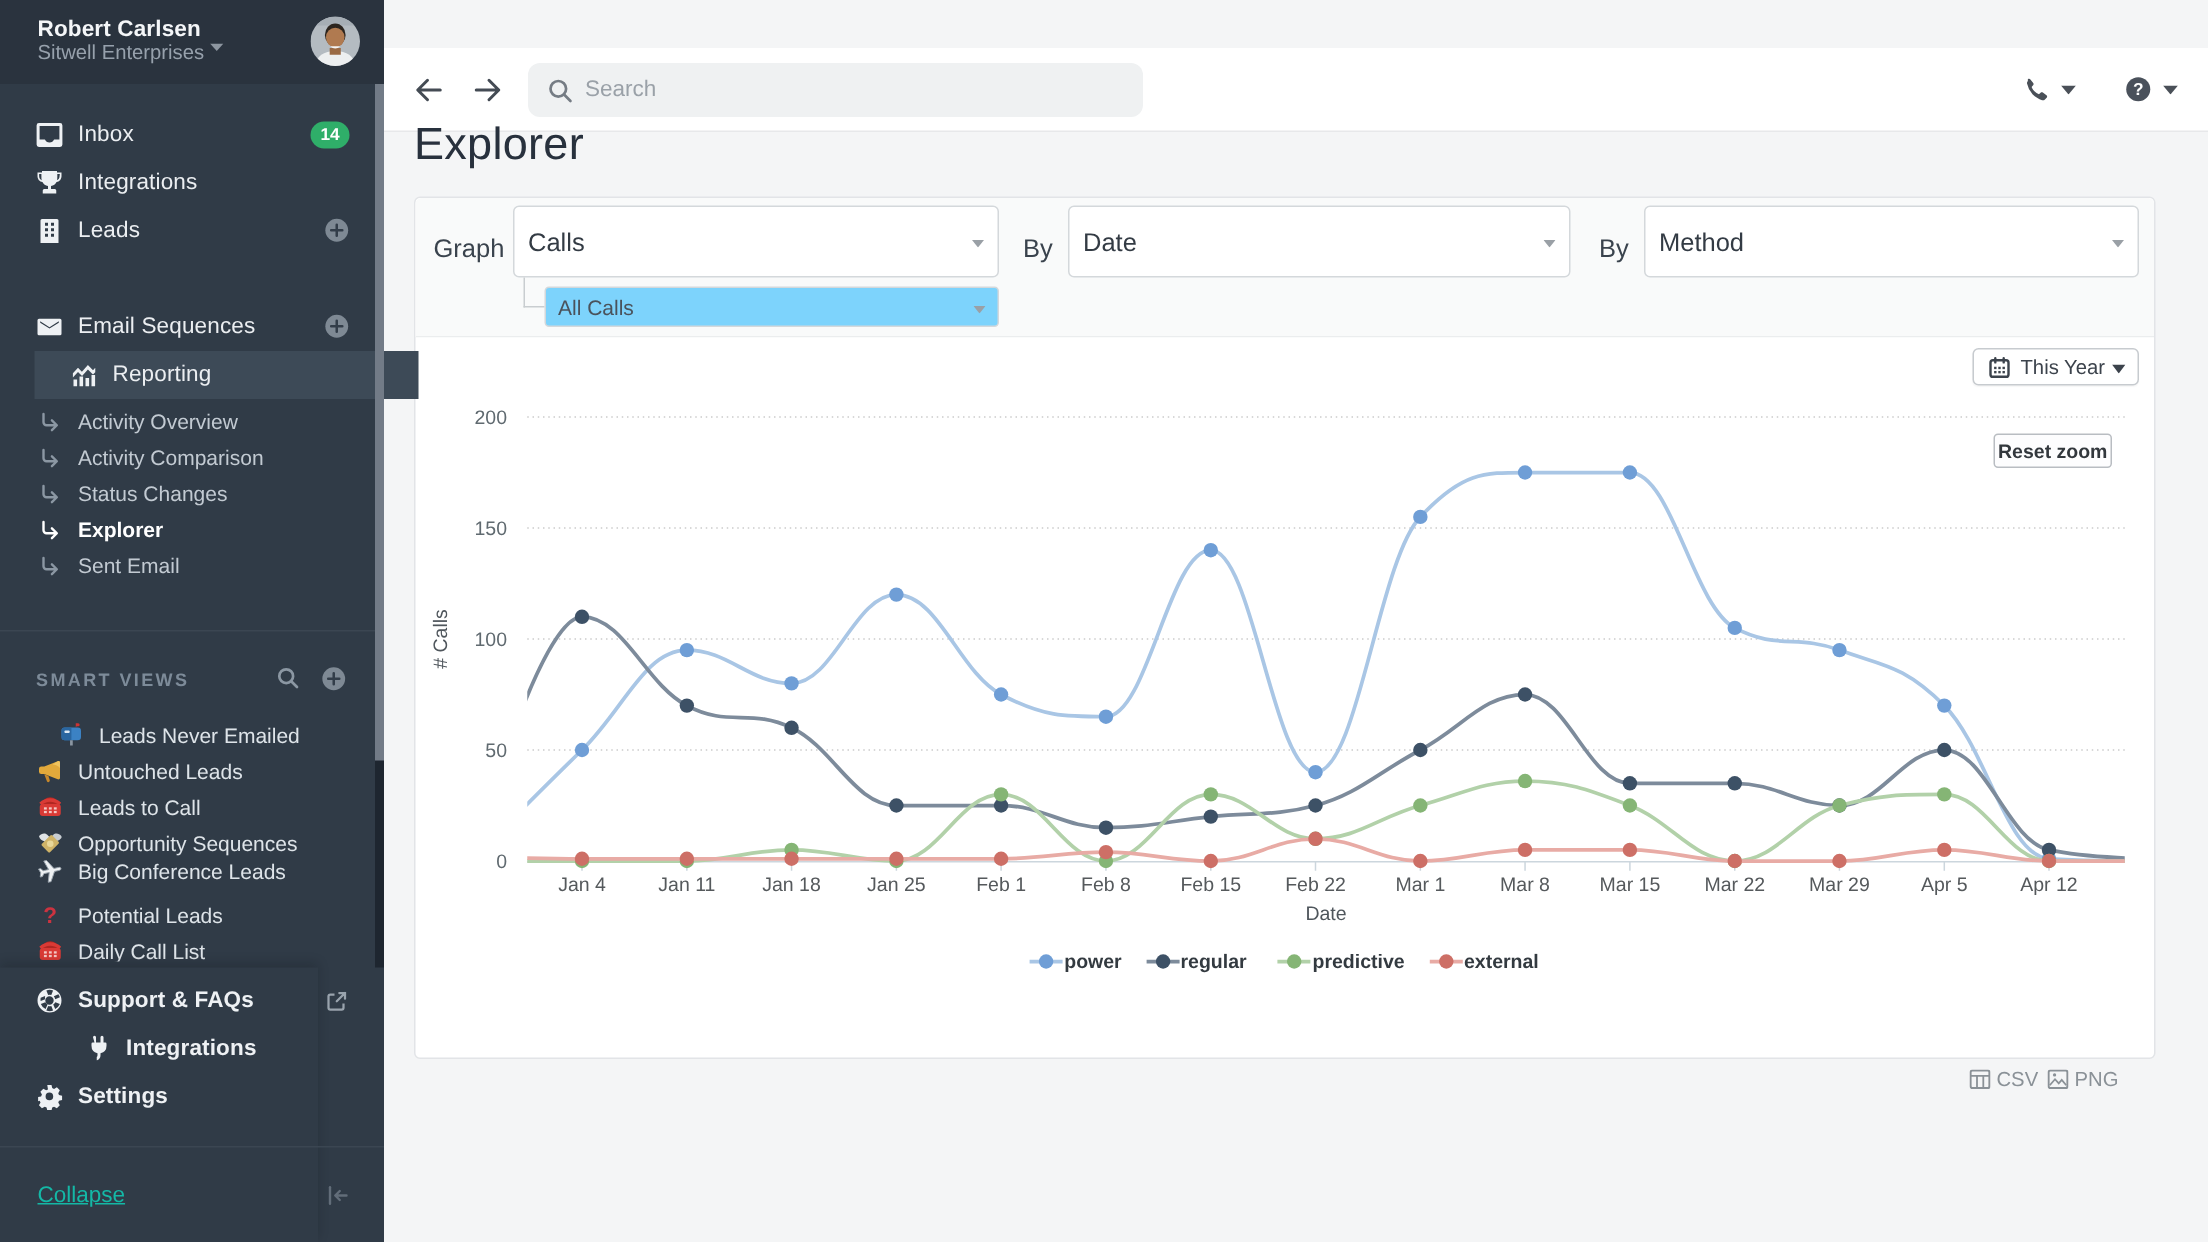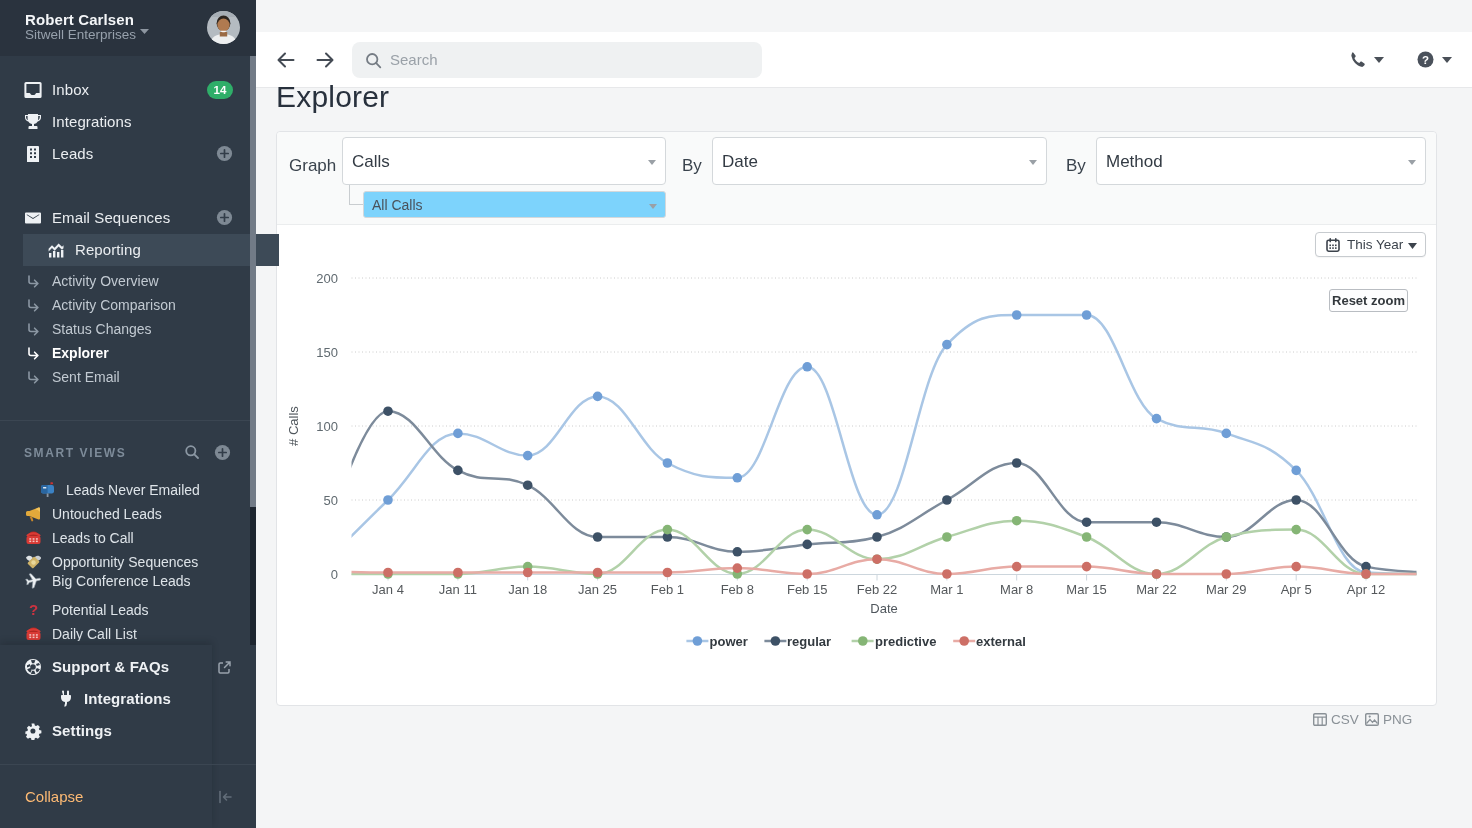--- a/index.html
+++ b/index.html
@@ -290,21 +290,21 @@
 </div>
 <div class="botrow" style="top:70px;">
         <span class="ic">
           <svg width="18" height="18" viewBox="0 0 18 18" style="">
             <path fill="#eef1f4" d="M7.5 1h3l.5 2.1 1.3.6 2-1.1 2.1 2.1-1.1 2 .5 1.3 2.2.5v3l-2.2.5-.5 1.3 1.1 2-2.1 2.1-2-1.1-1.3.5-.5 2.2h-3l-.5-2.2-1.3-.5-2 1.1-2.1-2.1 1.1-2-.6-1.3L1 12.5v-3L3.1 9l.6-1.3-1.1-2 2.1-2.1 2 1.1 1.3-.6zM9 6.3A2.7 2.7 0 1 0 9 11.7 2.7 2.7 0 0 0 9 6.3z" transform="scale(0.94) translate(0.5 0.5)"></path>
           </svg>
         </span>
         <span class="tx">Settings</span>
 </div>
 <div class="abs" style="left:0;top:119px;width:256px;height:1px;background:#3b4652;"></div>
-<div class="abs" style="left:25px;top:143px;font-size:15px;color:#fdba74;">Collapse</div>
+<div class="abs" style="left:25px;top:143px;font-size:15px;color:#14b8a6;text-decoration:underline;">Collapse</div>
 <div class="abs" style="left:217px;top:144px;">
         <svg width="16" height="16" viewBox="0 0 16 16" style="">
           <path stroke="#626d79" stroke-width="1.6" stroke-linecap="round" d="M3 2.5v11"></path>
           <path fill="none" stroke="#626d79" stroke-width="1.6" stroke-linecap="round" stroke-linejoin="round" d="M9.5 5 6.5 8l3 3M6.8 8H14"></path>
         </svg>
       </div>
 </div>
 <div class="abs" style="left:250px;top:56px;width:6px;height:589px;background:#1e2630;"></div>
 <div class="abs" style="left:250px;top:56px;width:6px;height:451px;background:#727b87;"></div>
 </div>

